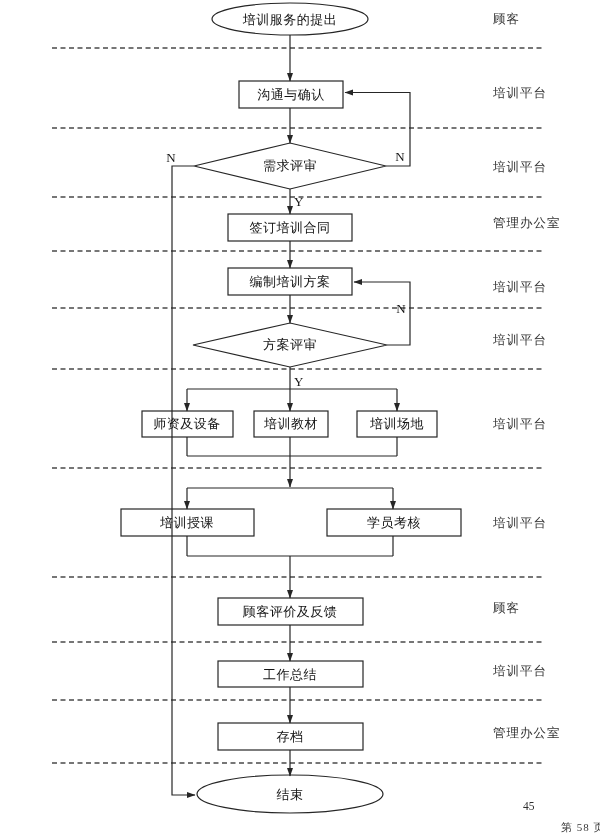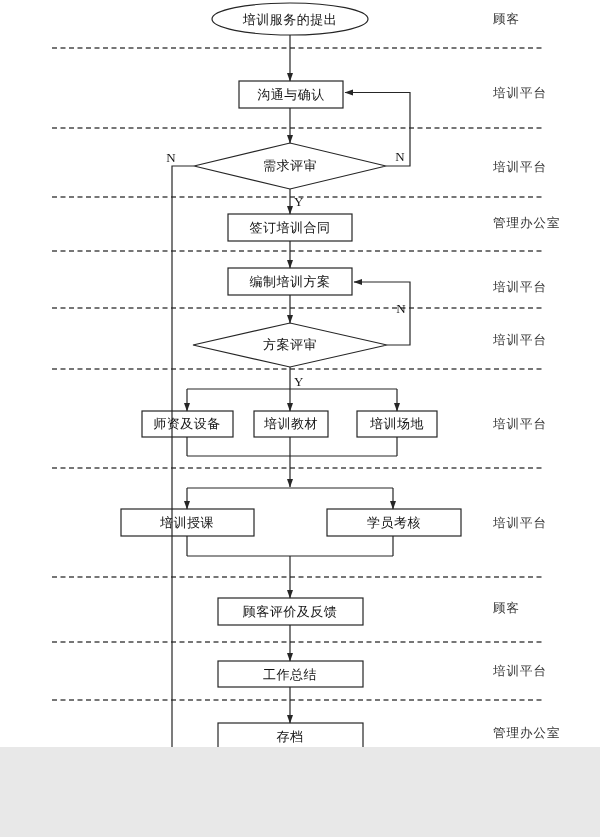--- a/index.html
+++ b/index.html
@@ -5,21 +5,21 @@
   :root{
     --line:#262626;
     --dash:#4a4a4a;
     --text:#141414;
     --lane-text:#333333;
     --bg:#ffffff;
   }
   html,body{margin:0;padding:0;background:#e8e8e8;}
   .page{
     position:relative;
-    width:600px;height:747px;
+    width:600px;height:837px;
     background:var(--bg);
     overflow:hidden;
     font-family:"Liberation Serif","DejaVu Serif",serif;
   }
   svg{display:block;}
   .shape{fill:var(--bg);stroke:var(--line);stroke-width:1.2;}
   .conn{fill:none;stroke:var(--line);stroke-width:1.2;}
   .dashline{stroke:var(--dash);stroke-width:1.4;stroke-dasharray:5 3.5;}
   .arrowhead{fill:var(--line);stroke:none;}
   .node-text{

